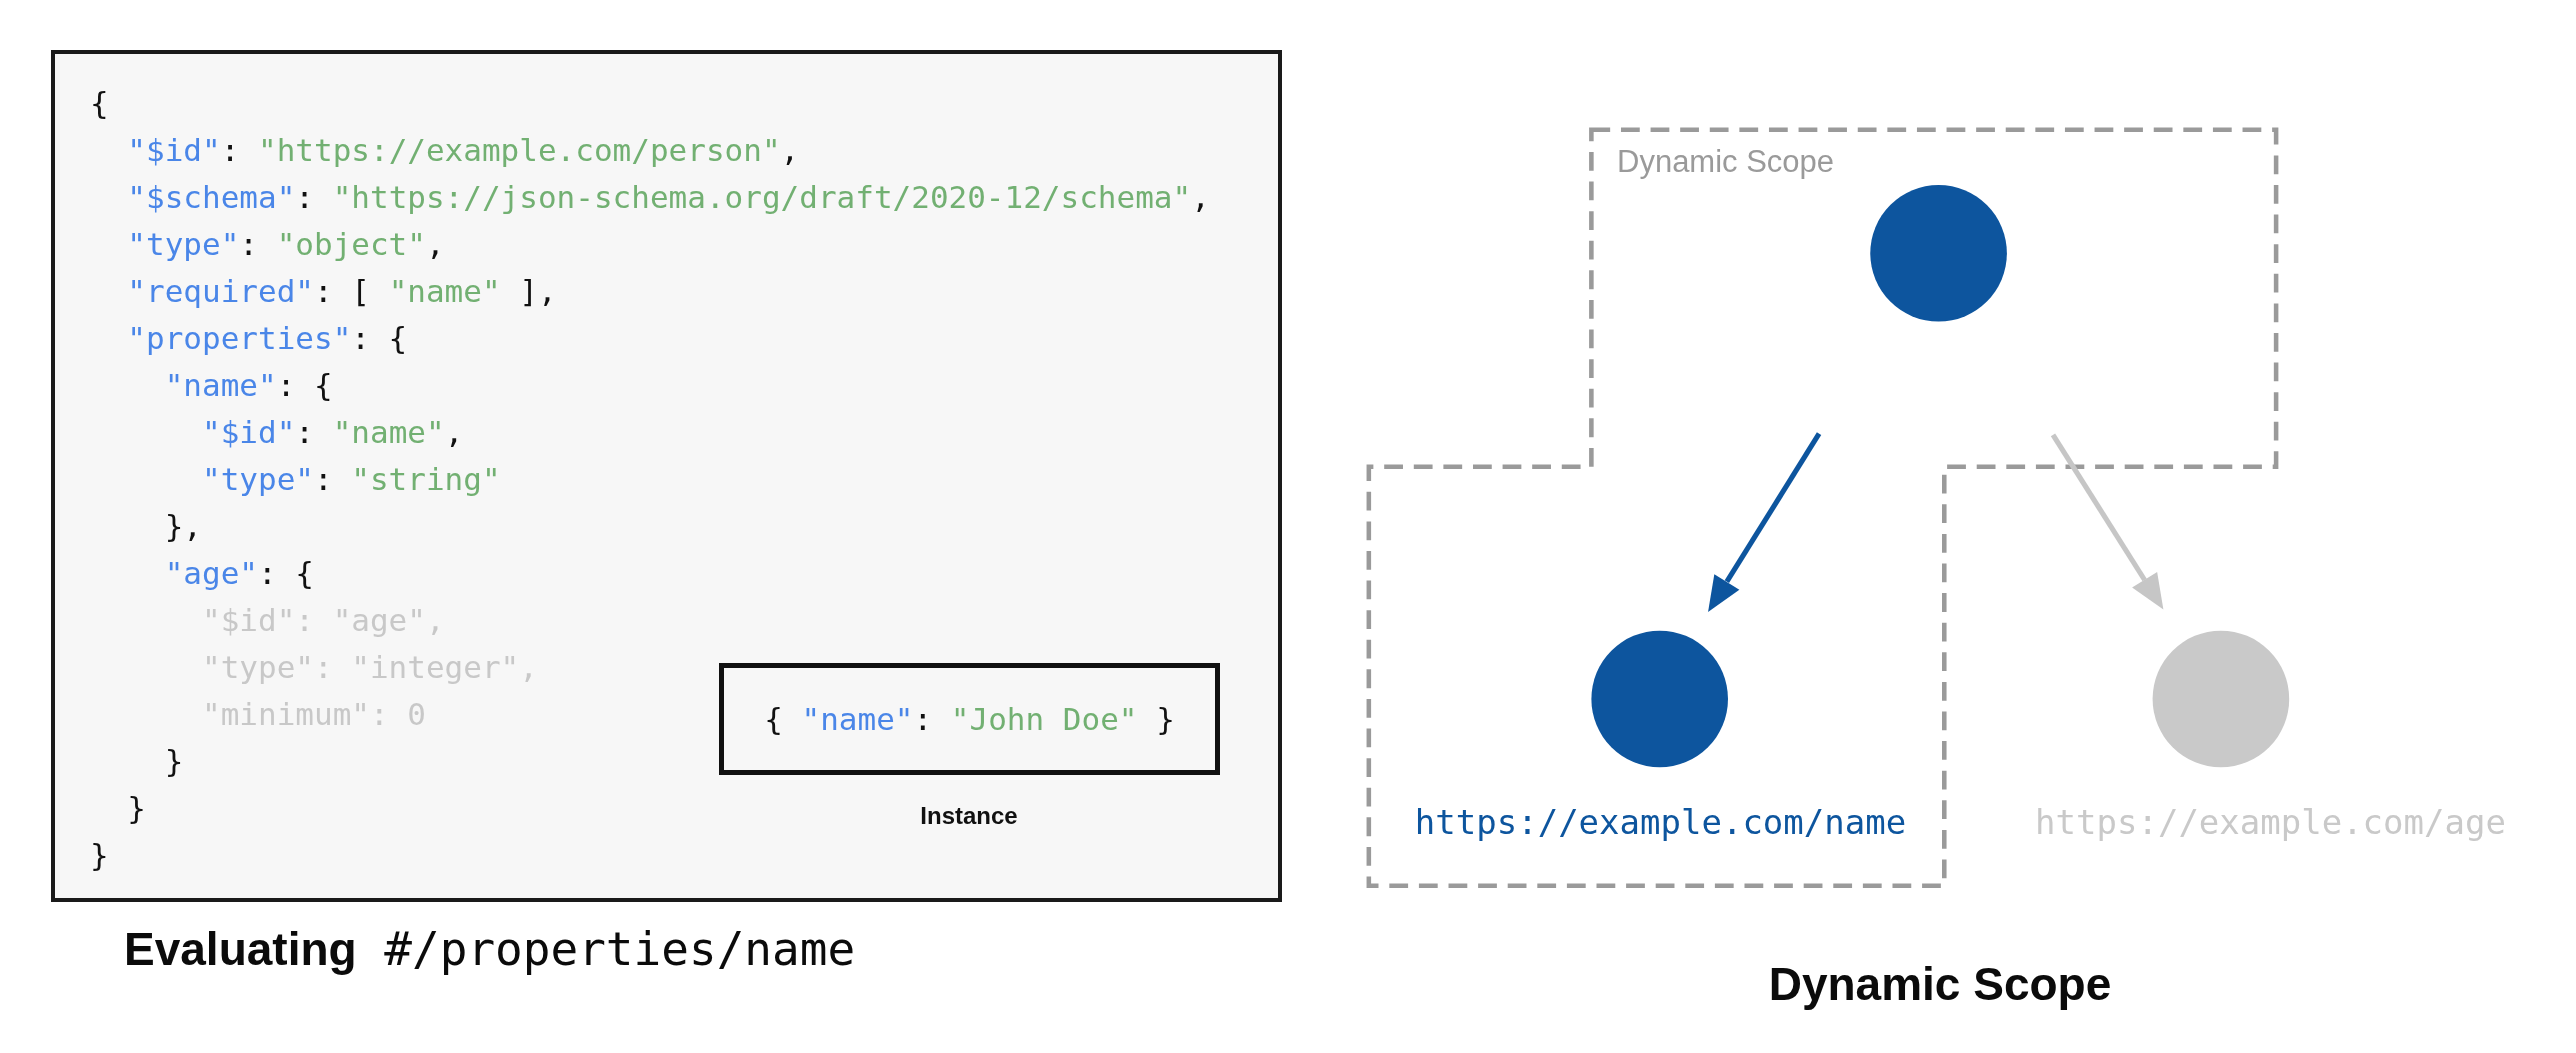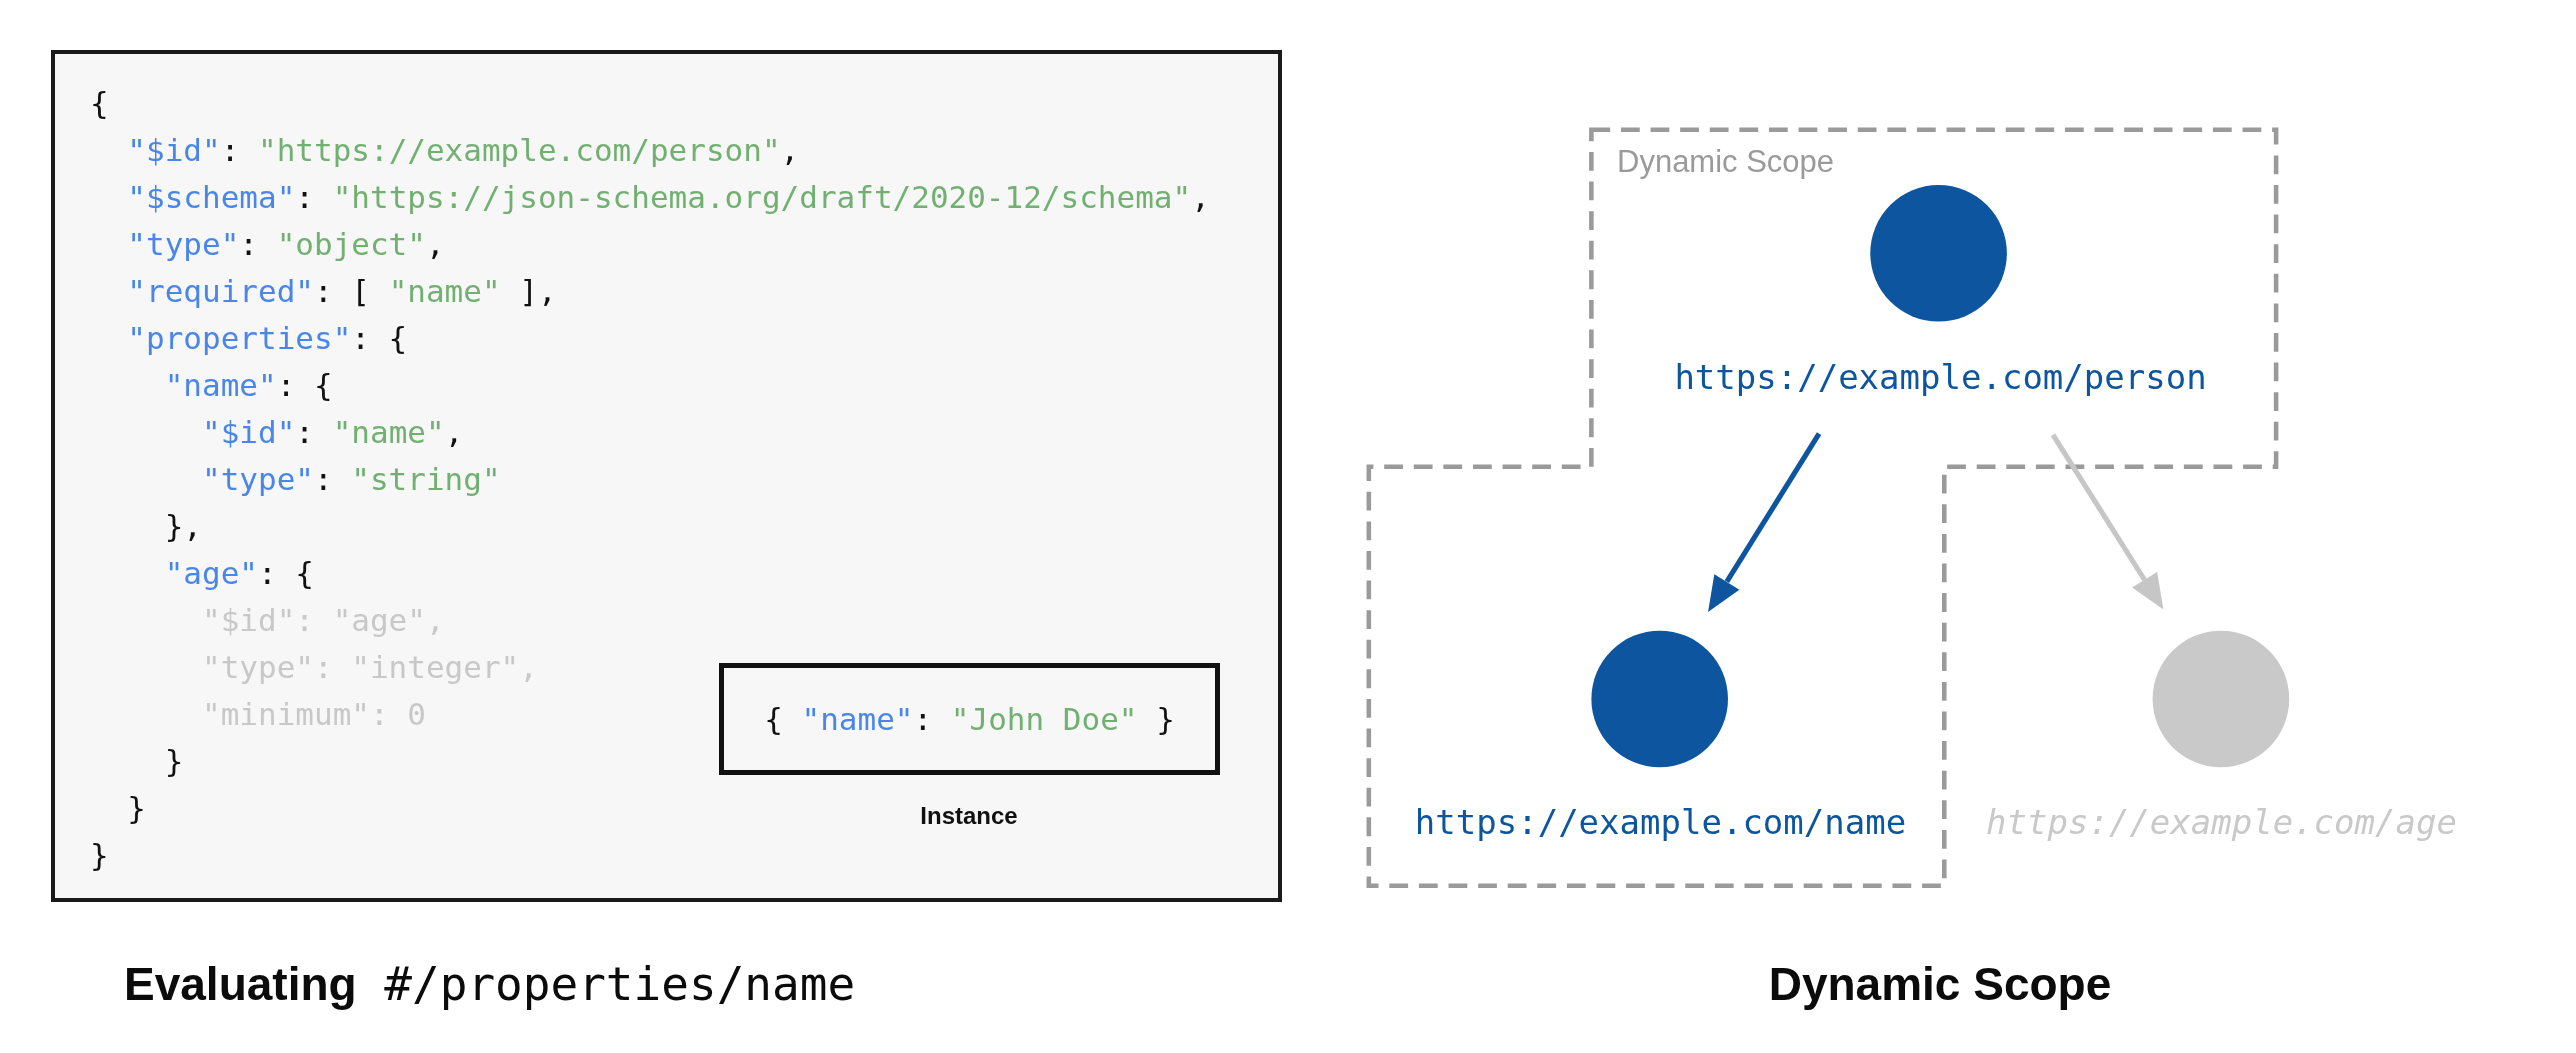--- a/index.html
+++ b/index.html
@@ -17,36 +17,36 @@
   .c-s{color:var(--code-string,#72b072);}
   .c-m{color:var(--code-muted,#c8c8c8);}
 
   .instance-box{position:absolute;left:719px;top:663px;width:491px;height:102px;
                 border:5.1px solid #111111;background:var(--panel-bg,#f7f7f7);
                 display:flex;align-items:center;justify-content:center;}
   #instance-line{font-family:"DejaVu Sans Mono",monospace;font-size:31px;white-space:pre;}
   .instance-label{position:absolute;left:798px;top:802px;width:342px;text-align:center;
                   font-size:24px;font-weight:bold;color:#111111;}
 
-  .caption-left{position:absolute;left:124px;top:957px;white-space:nowrap;
+  .caption-left{position:absolute;left:124px;top:922px;white-space:nowrap;
                 font-size:46px;line-height:55px;color:#0b0b0b;}
   .cap-bold{font-weight:bold;font-family:"Liberation Sans",sans-serif;}
   .cap-mono{font-weight:normal;font-family:"DejaVu Sans Mono",monospace;}
 
   
   .diagram-svg{position:absolute;left:0;top:0;width:2576px;height:1053px;}
 
   .scope-label{position:absolute;left:1617px;top:143px;font-size:31px;line-height:38px;
                color:var(--dashed,#9a9a9a);font-family:"Liberation Sans",sans-serif;}
 
   .node-label{position:absolute;width:569px;text-align:center;white-space:nowrap;
               font-family:"DejaVu Sans Mono",monospace;font-size:34px;line-height:41px;}
   .node-label.person{left:1656px;top:357px;color:var(--node-active,#0d559e);}
   .node-label.name{left:1376px;top:802px;color:var(--node-active,#0d559e);}
-  .node-label.age{left:1937px;top:802px;color:var(--node-inactive,#c9c9c9);font-style:italic;}
+  .node-label.age{left:1986px;top:802px;color:var(--node-inactive,#c9c9c9);}
 
   .caption-right{position:absolute;left:1712px;top:957px;width:456px;text-align:center;
                  font-size:46px;line-height:55px;font-weight:bold;color:#0b0b0b;white-space:nowrap;}
 </style>
 </head>
 <body>
 
 <div class="canvas">
 
   <div class="code-box">
@@ -70,19 +70,18 @@
     <line x1="3606" y1="764" x2="3767" y2="1019" stroke="#c6c6c6" stroke-width="9"></line>
     <polygon points="3800,1071 3745,1032 3789,1005" fill="#c6c6c6"></polygon>
 
     <circle cx="3405" cy="445" r="120" fill="#0d559e"></circle>
     <circle cx="2915" cy="1228" r="120" fill="#0d559e"></circle>
     <circle cx="3901" cy="1228" r="120" fill="#c9c9c9"></circle>
   </svg>
 
   <div class="scope-label">Dynamic Scope</div>
 
-  <div class="node-label person">https://example.com/person</div>
   <div class="node-label name">https://example.com/name</div>
   <div class="node-label age">https://example.com/age</div>
 
   <div class="caption-right">Dynamic Scope</div>
 </div>
 
 
 </body></html>

